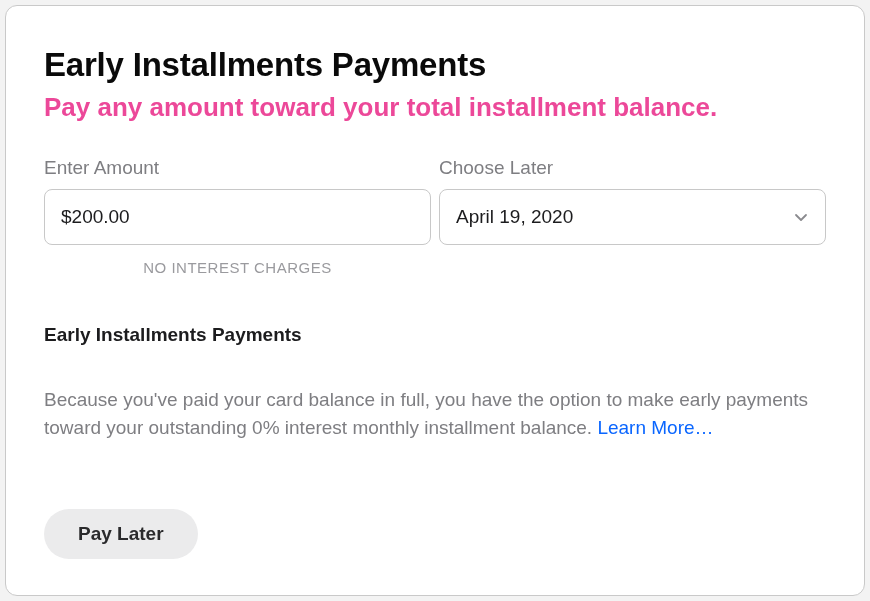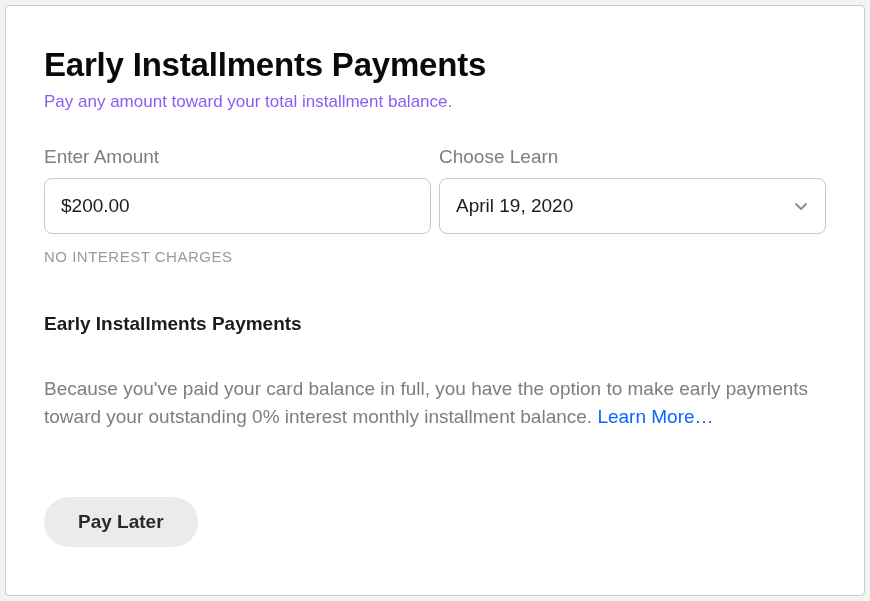--- a/index.html
+++ b/index.html
@@ -10,37 +10,38 @@
     body {
       font-family: -apple-system, BlinkMacSystemFont, "Segoe UI", Helvetica, Arial, sans-serif;
       background: #f3f3f3;
       width: 870px;
       height: 601px;
       padding: 5px;
     }
     .panel {
       background: #ffffff;
       border: 1px solid #c9c9c9;
-      border-radius: 4px;
+      border-radius: 12px;
       width: 100%;
       height: 100%;
       padding: 40px 38px 36px 38px;
       position: relative;
     }
     .title {
       font-size: 33px;
       font-weight: 700;
       color: #0a0a0a;
       letter-spacing: -0.2px;
       margin-bottom: 8px;
     }
     .subtitle {
-      font-size: 17px;
-      color: #8b5cf6;
+      font-size: 26px;
+      color: #ec4899;
       margin-bottom: 34px;
+      font-weight: bold;
     }
     .field-row {
       display: flex;
       gap: 8px;
     }
     .field {
       flex: 1;
       display: flex;
       flex-direction: column;
     }
@@ -74,20 +75,21 @@
       width: 16px;
       height: 16px;
       display: block;
     }
     .interest-note {
       font-size: 15px;
       letter-spacing: 0.5px;
       color: #9a9a9e;
       margin-top: 14px;
       text-transform: uppercase;
+      text-align: center;
     }
     .info-block {
       margin-top: 48px;
     }
     .info-title {
       font-size: 19px;
       font-weight: 600;
       color: #1c1c1e;
       margin-bottom: 6px;
     }
@@ -98,21 +100,21 @@
       margin-top: 40px;
     }
     .learn-more {
       color: #0a66ff;
       text-decoration: none;
       cursor: pointer;
     }
     .footer {
       position: absolute;
       left: 38px;
-      bottom: 48px;
+      bottom: 36px;
     }
     .pay-later-btn {
       background: #ebebec;
       border: none;
       border-radius: 26px;
       height: 50px;
       padding: 0 34px;
       font-size: 19px;
       font-weight: 600;
       color: #2a2a2c;
@@ -132,21 +134,21 @@
 
     <div class="field">
       <div class="field-label">Enter Amount</div>
       <div class="input-box">
         <span class="value">$200.00</span>
       </div>
       <div class="interest-note">NO INTEREST CHARGES</div>
     </div>
 
     <div class="field">
-      <div class="field-label">Choose Learn</div>
+      <div class="field-label">Choose Later</div>
       <div class="input-box">
         <span class="value">April 19, 2020</span>
         <span class="chevron">
           <svg viewBox="0 0 16 16" fill="none" stroke="#8a8a8e" stroke-width="1.8" stroke-linecap="round" stroke-linejoin="round">
             <polyline points="3,6 8,11 13,6"></polyline>
           </svg>
         </span>
       </div>
     </div>
 

